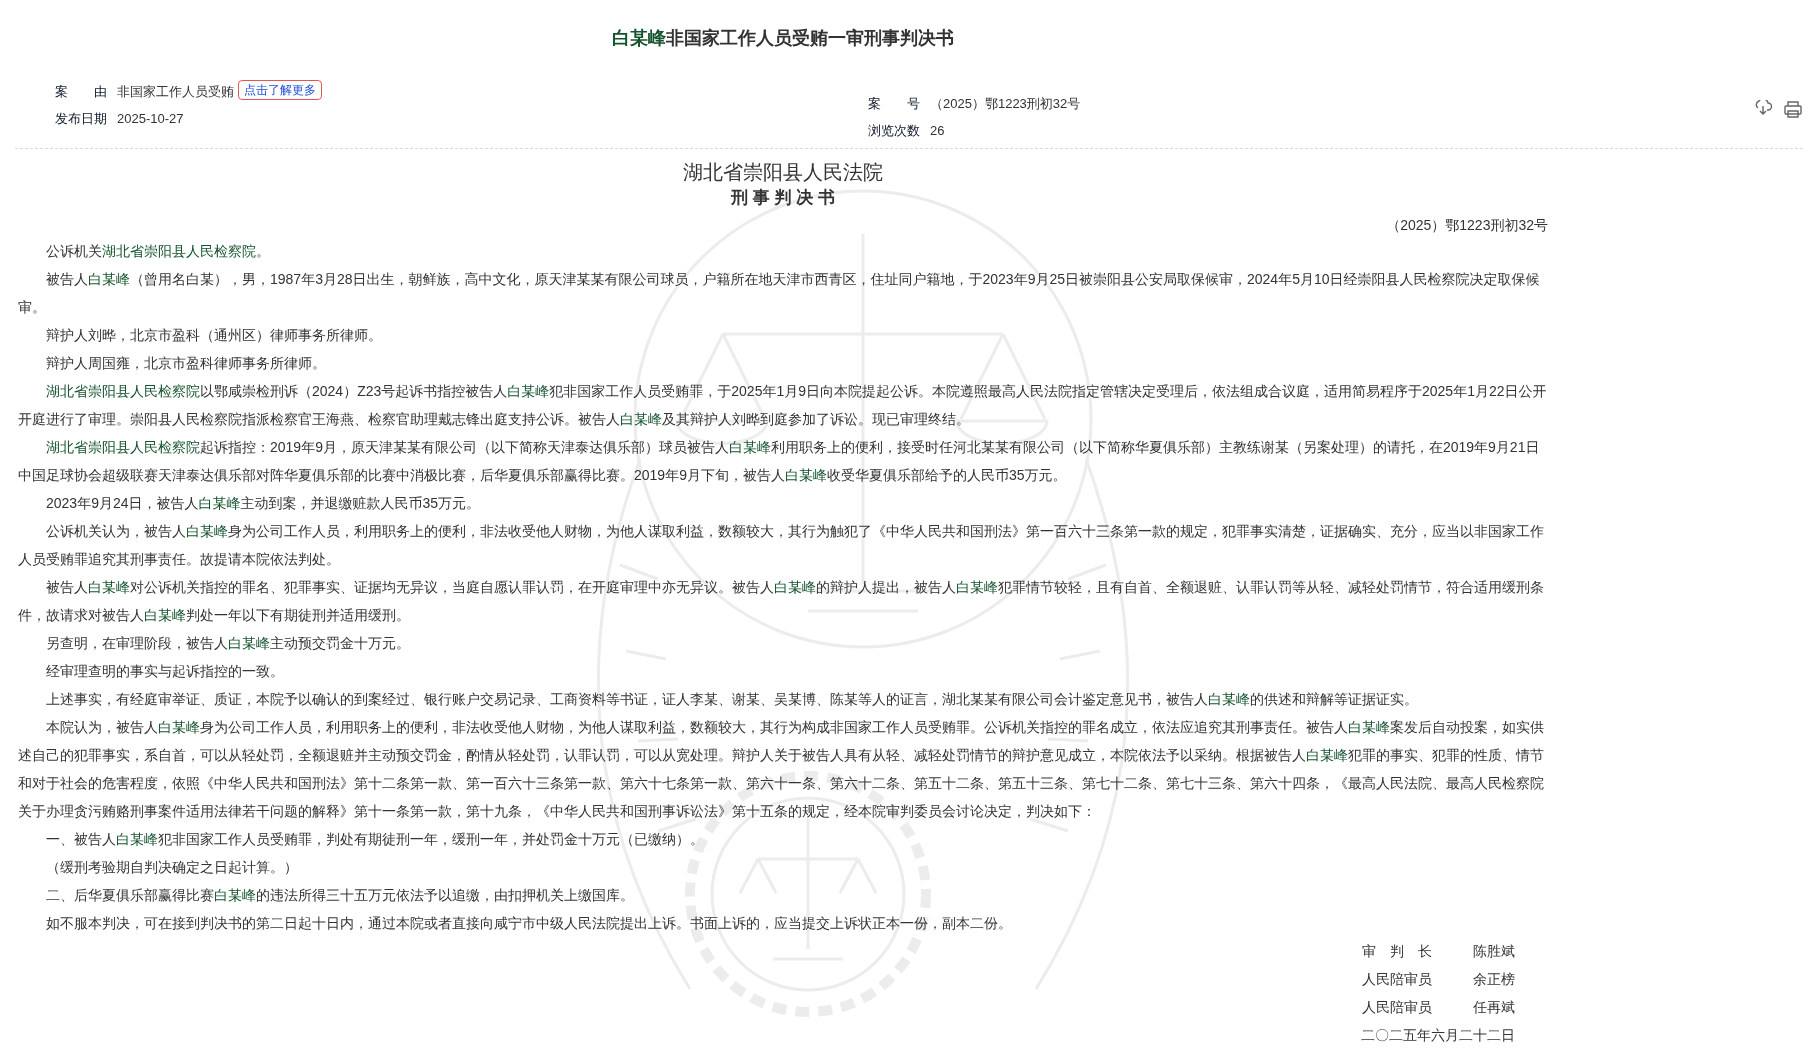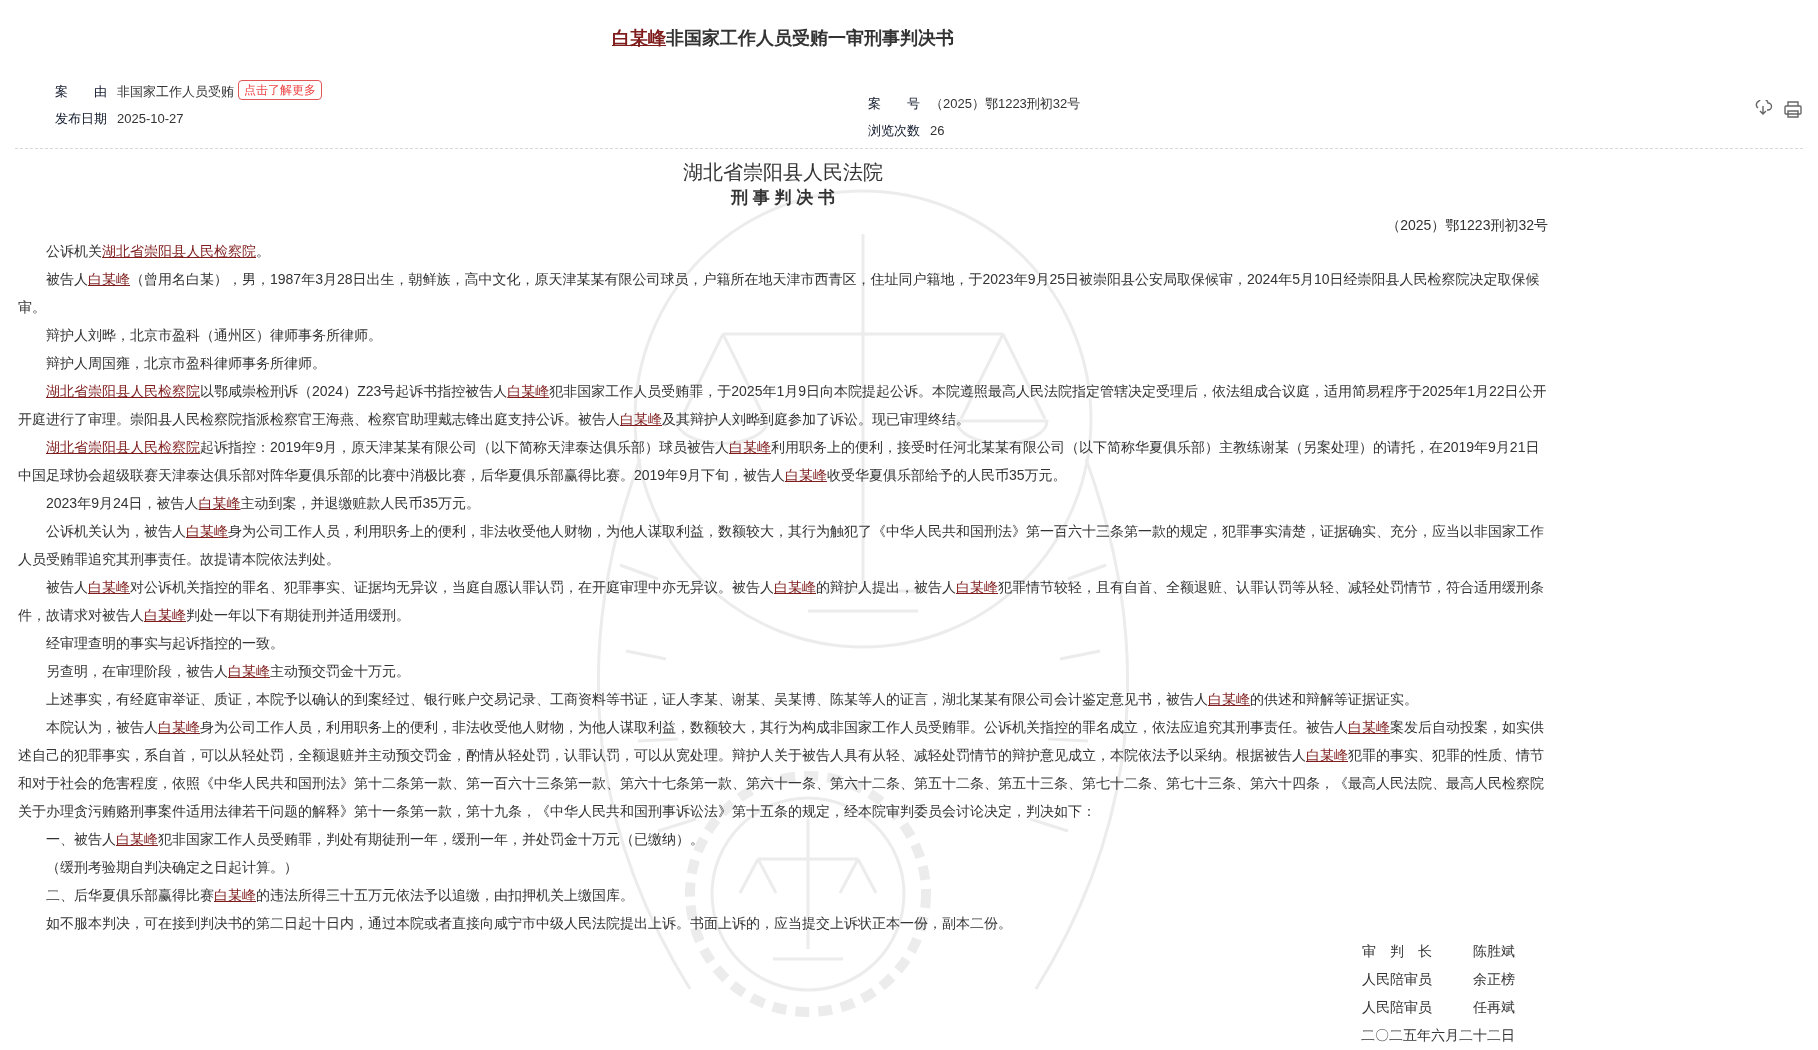--- a/index.html
+++ b/index.html
@@ -9,36 +9,36 @@
     font-family: "Liberation Sans", "DejaVu Sans", sans-serif;
     color:#333; overflow:hidden; position:relative;
   }
   .page { width:1818px; height:1050px; position:relative; background:#fff; overflow:hidden; }
 
   
   .title {
     width:1530px; margin-left:18px; padding-top:26px;
     text-align:center; font-size:18px; font-weight:bold; color:#333;
   }
-  .red { color:#7f1d1d;text-decoration:underline; }
+  .red { color:#14532d; }
 
   
   .meta {
     position:relative; margin:28px 15px 0 15px;
     padding:0 0 16px 40px;
     border-bottom:1px dashed #d9d9d9;
     font-size:13px;
   }
   .meta-row { position:relative; height:27px; line-height:27px; }
   .meta-label { color:#0f172a; margin-right:10px; white-space:pre; }
   .meta-value { color:#333; }
   .meta-right { position:absolute; left:813px; top:12px; }
   .more-btn {
     display:inline-block; margin-left:4px; padding:1px 5px;
-    font-size:12px; line-height:16px; color:#ef4444;
+    font-size:12px; line-height:16px; color:#1d4ed8;
     border:1px solid #e25656; border-radius:4px; background:#fff;
     cursor:pointer; vertical-align:2px;
     font-family:"Liberation Sans", sans-serif;
   }
   .meta-icons { position:absolute; right:15px; top:100px; display:flex; gap:10px; }
   .meta-icons svg { display:block; cursor:pointer; }
 
   
   .doc { position:relative; margin-left:18px; width:1530px; font-size:14px; color:#333; }
   .doc-inner { position:relative; z-index:1; }
@@ -117,22 +117,22 @@
       <div class="paras" id="paragraphs">
           <p><span>公诉机关</span><span class="red">湖北省崇阳县人民检察院</span><span>。</span></p>
           <p><span>被告人</span><span class="red">白某峰</span><span>（曾用名白某），男，1987年3月28日出生，朝鲜族，高中文化，原天津某某有限公司球员，户籍所在地天津市西青区，住址同户籍地，于2023年9月25日被崇阳县公安局取保候审，2024年5月10日经崇阳县人民检察院决定取保候审。</span></p>
           <p><span>辩护人刘晔，北京市盈科（通州区）律师事务所律师。</span></p>
           <p><span>辩护人周国雍，北京市盈科律师事务所律师。</span></p>
           <p><span class="red">湖北省崇阳县人民检察院</span><span>以鄂咸崇检刑诉（2024）Z23号起诉书指控被告人</span><span class="red">白某峰</span><span>犯非国家工作人员受贿罪，于2025年1月9日向本院提起公诉。本院遵照最高人民法院指定管辖决定受理后，依法组成合议庭，适用简易程序于2025年1月22日公开开庭进行了审理。崇阳县人民检察院指派检察官王海燕、检察官助理戴志锋出庭支持公诉。被告人</span><span class="red">白某峰</span><span>及其辩护人刘晔到庭参加了诉讼。现已审理终结。</span></p>
           <p><span class="red">湖北省崇阳县人民检察院</span><span>起诉指控：2019年9月，原天津某某有限公司（以下简称天津泰达俱乐部）球员被告人</span><span class="red">白某峰</span><span>利用职务上的便利，接受时任河北某某有限公司（以下简称华夏俱乐部）主教练谢某（另案处理）的请托，在2019年9月21日中国足球协会超级联赛天津泰达俱乐部对阵华夏俱乐部的比赛中消极比赛，后华夏俱乐部赢得比赛。2019年9月下旬，被告人</span><span class="red">白某峰</span><span>收受华夏俱乐部给予的人民币35万元。</span></p>
           <p><span>2023年9月24日，被告人</span><span class="red">白某峰</span><span>主动到案，并退缴赃款人民币35万元。</span></p>
           <p><span>公诉机关认为，被告人</span><span class="red">白某峰</span><span>身为公司工作人员，利用职务上的便利，非法收受他人财物，为他人谋取利益，数额较大，其行为触犯了《中华人民共和国刑法》第一百六十三条第一款的规定，犯罪事实清楚，证据确实、充分，应当以非国家工作人员受贿罪追究其刑事责任。故提请本院依法判处。</span></p>
           <p><span>被告人</span><span class="red">白某峰</span><span>对公诉机关指控的罪名、犯罪事实、证据均无异议，当庭自愿认罪认罚，在开庭审理中亦无异议。被告人</span><span class="red">白某峰</span><span>的辩护人提出，被告人</span><span class="red">白某峰</span><span>犯罪情节较轻，且有自首、全额退赃、认罪认罚等从轻、减轻处罚情节，符合适用缓刑条件，故请求对被告人</span><span class="red">白某峰</span><span>判处一年以下有期徒刑并适用缓刑。</span></p>
+          <p><span>另查明，在审理阶段，被告人</span><span class="red">白某峰</span><span>主动预交罚金十万元。</span></p>
           <p><span>经审理查明的事实与起诉指控的一致。</span></p>
-          <p><span>另查明，在审理阶段，被告人</span><span class="red">白某峰</span><span>主动预交罚金十万元。</span></p>
           <p><span>上述事实，有经庭审举证、质证，本院予以确认的到案经过、银行账户交易记录、工商资料等书证，证人李某、谢某、吴某博、陈某等人的证言，湖北某某有限公司会计鉴定意见书，被告人</span><span class="red">白某峰</span><span>的供述和辩解等证据证实。</span></p>
           <p><span>本院认为，被告人</span><span class="red">白某峰</span><span>身为公司工作人员，利用职务上的便利，非法收受他人财物，为他人谋取利益，数额较大，其行为构成非国家工作人员受贿罪。公诉机关指控的罪名成立，依法应追究其刑事责任。被告人</span><span class="red">白某峰</span><span>案发后自动投案，如实供述自己的犯罪事实，系自首，可以从轻处罚，全额退赃并主动预交罚金，酌情从轻处罚，认罪认罚，可以从宽处理。辩护人关于被告人具有从轻、减轻处罚情节的辩护意见成立，本院依法予以采纳。根据被告人</span><span class="red">白某峰</span><span>犯罪的事实、犯罪的性质、情节和对于社会的危害程度，依照《中华人民共和国刑法》第十二条第一款、第一百六十三条第一款、第六十七条第一款、第六十一条、第六十二条、第五十二条、第五十三条、第七十二条、第七十三条、第六十四条，《最高人民法院、最高人民检察院关于办理贪污贿赂刑事案件适用法律若干问题的解释》第十一条第一款，第十九条，《中华人民共和国刑事诉讼法》第十五条的规定，经本院审判委员会讨论决定，判决如下：</span></p>
           <p><span>一、被告人</span><span class="red">白某峰</span><span>犯非国家工作人员受贿罪，判处有期徒刑一年，缓刑一年，并处罚金十万元（已缴纳）。</span></p>
           <p><span>（缓刑考验期自判决确定之日起计算。）</span></p>
           <p><span>二、后华夏俱乐部赢得比赛</span><span class="red">白某峰</span><span>的违法所得三十五万元依法予以追缴，由扣押机关上缴国库。</span></p>
           <p><span>如不服本判决，可在接到判决书的第二日起十日内，通过本院或者直接向咸宁市中级人民法院提出上诉。书面上诉的，应当提交上诉状正本一份，副本二份。</span></p>
         </div>
       <div class="sigs" id="signatures">
           <div class="sig-row">
             <span class="sig-role">审　判　长</span>

